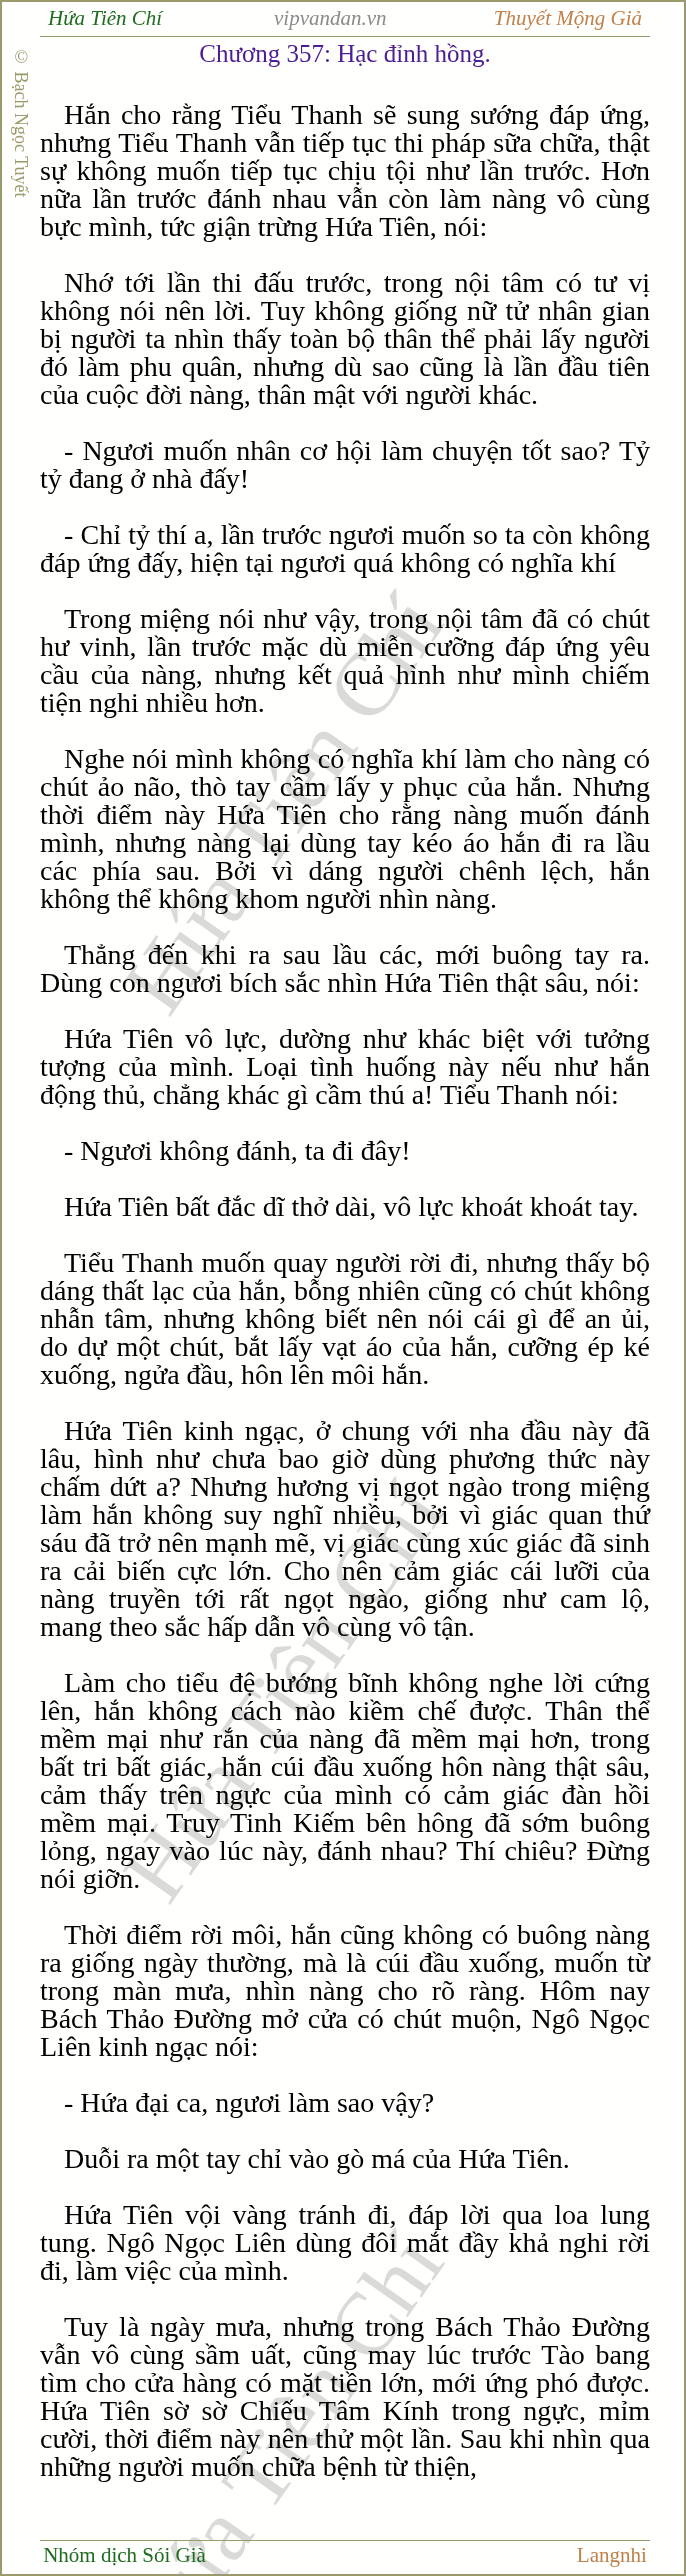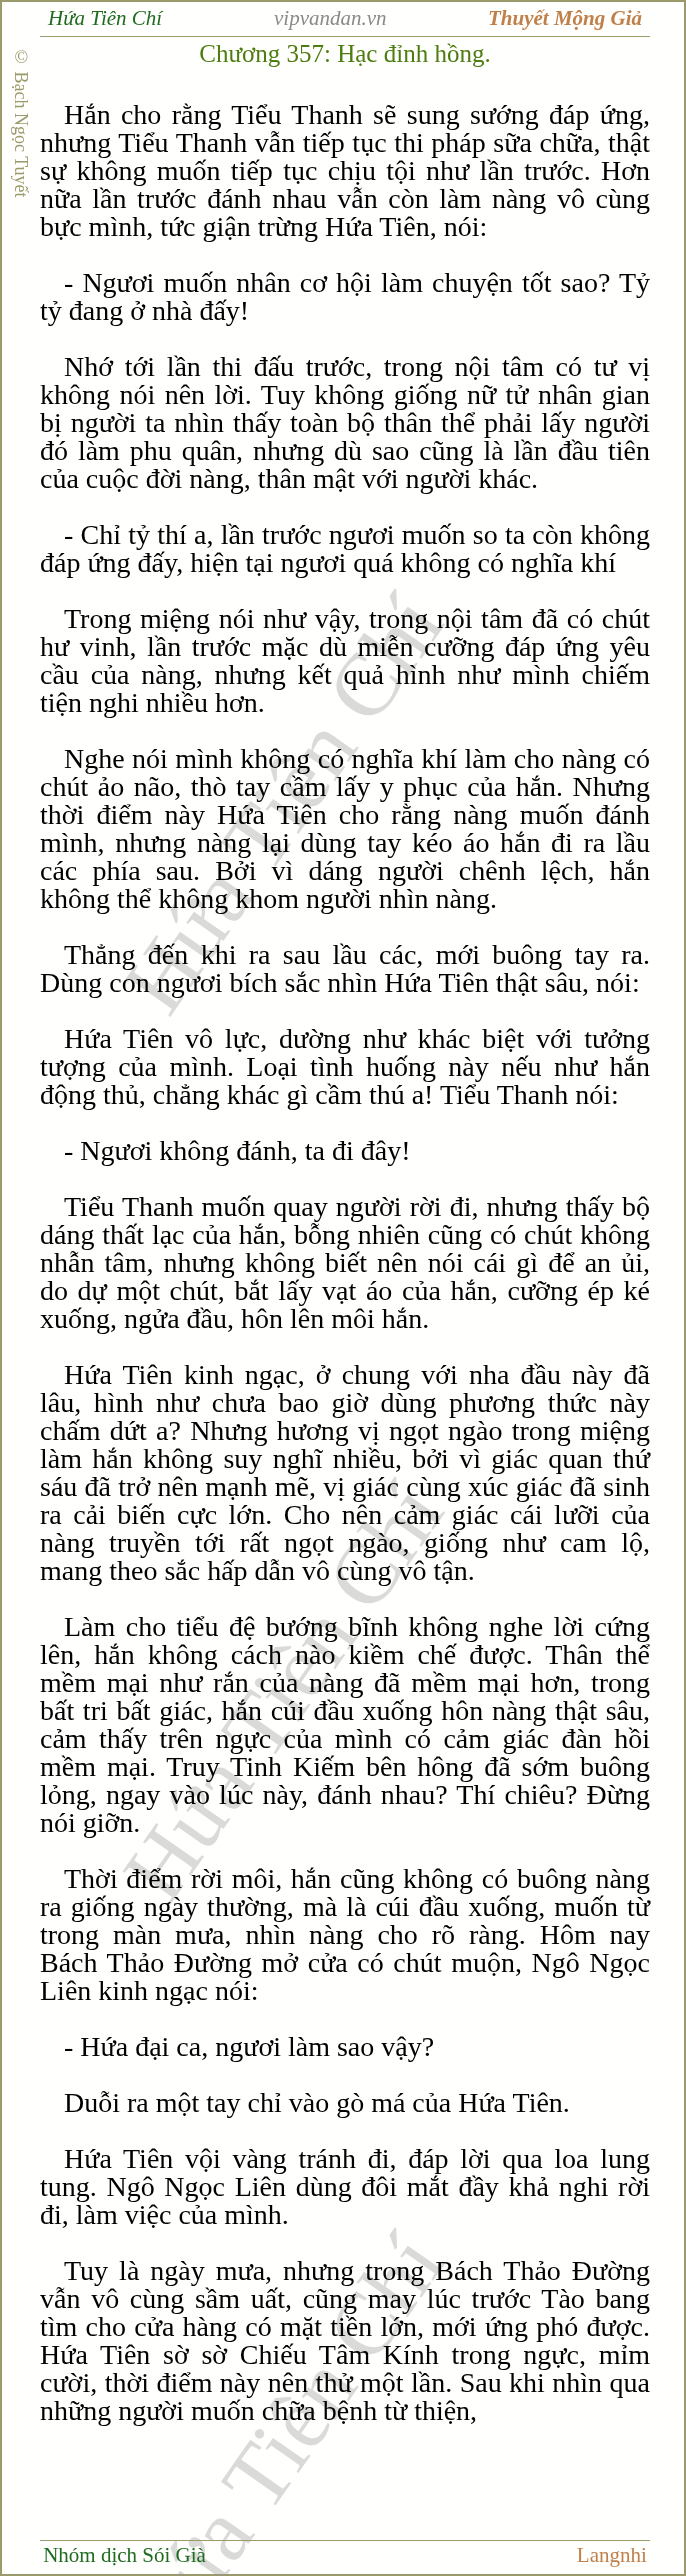--- a/index.html
+++ b/index.html
@@ -9,24 +9,24 @@
     box-sizing: border-box; border: 2.4px solid #9a9a6a; background: #fffffe;
   }
   .header {
     position: absolute; left: 40px; top: 4.8px; width: 610px; height: 31px;
     border-bottom: 1.6px solid #9a9a6a;
     font-family: "Liberation Serif", serif; font-style: italic; font-size: 21px;
   }
   .header span { position: absolute; top: 1.6px; white-space: nowrap; }
   .h-left { left: 8px; color: #1f6b1f; }
   .h-center { left: 234px; color: #8a8a8a; font-style: italic; }
-  .h-right { right: 8px; color: #c0804a; font-weight: bold; }
+  .h-right { right: 8px; color: #c0804a; }
   .chapter-title {
     position: absolute; left: 40px; top: 40px; width: 610px; text-align: center;
-    font-family: "Liberation Serif", serif; font-size: 25px; color: #4d7c0f;
+    font-family: "Liberation Serif", serif; font-size: 25px; color: #4c1d95;
   }
   .side-copyright {
     position: absolute; left: 7.3px; top: 47px; width: 24px; height: 210px;
     writing-mode: vertical-rl; font-family: "Liberation Serif", serif;
     font-size: 18px; color: #9a9a6a; white-space: nowrap;
   }
   .content {
     position: absolute; left: 40px; top: 101px; width: 610px;
     font-family: "Liberation Serif", serif; font-size: 28px; line-height: 28px;
     color: #000; text-align: justify;
@@ -60,28 +60,29 @@
 <div class="side-copyright">© Bạch Ngọc Tuyết</div>
 
 <div class="chapter-title">Chương 357: Hạc đỉnh hồng.</div>
 
 <div class="watermark" style="left:186px; top:929px;">Hứa Tiên Chí</div>
 <div class="watermark" style="left:186px; top:1817px;">Hứa Tiên Chí</div>
 <div class="watermark" style="left:186px; top:2568px;">Hứa Tiên Chí</div>
 
 <div class="content">
   <p>Hắn cho rằng Tiểu Thanh sẽ sung sướng đáp ứng, nhưng Tiểu Thanh vẫn tiếp tục thi pháp sữa chữa, thật sự không muốn tiếp tục chịu tội như lần trước. Hơn nữa lần trước đánh nhau vẫn còn làm nàng vô cùng bực mình, tức giận trừng Hứa Tiên, nói:</p>
+  <p>Nhớ tới lần thi đấu trước, trong nội tâm có tư vị không nói nên lời. Tuy không giống nữ tử nhân gian bị người ta nhìn thấy toàn bộ thân thể phải lấy người đó làm phu quân, nhưng dù sao cũng là lần đầu tiên của cuộc đời nàng, thân mật với người khác.</p>
   <p>- Ngươi muốn nhân cơ hội làm chuyện tốt sao? Tỷ tỷ đang ở nhà đấy!</p>
-  <p>Nhớ tới lần thi đấu trước, trong nội tâm có tư vị không nói nên lời. Tuy không giống nữ tử nhân gian bị người ta nhìn thấy toàn bộ thân thể phải lấy người đó làm phu quân, nhưng dù sao cũng là lần đầu tiên của cuộc đời nàng, thân mật với người khác.</p>
   <p>- Chỉ tỷ thí a, lần trước ngươi muốn so ta còn không đáp ứng đấy, hiện tại ngươi quá không có nghĩa khí</p>
   <p>Trong miệng nói như vậy, trong nội tâm đã có chút hư vinh, lần trước mặc dù miễn cưỡng đáp ứng yêu cầu của nàng, nhưng kết quả hình như mình chiếm tiện nghi nhiều hơn.</p>
   <p>Nghe nói mình không có nghĩa khí làm cho nàng có chút ảo não, thò tay cầm lấy y phục của hắn. Nhưng thời điểm này Hứa Tiên cho rằng nàng muốn đánh mình, nhưng nàng lại dùng tay kéo áo hắn đi ra lầu các phía sau. Bởi vì dáng người chênh lệch, hắn không thể không khom người nhìn nàng.</p>
   <p>Thẳng đến khi ra sau lầu các, mới buông tay ra. Dùng con ngươi bích sắc nhìn Hứa Tiên thật sâu, nói:</p>
   <p>Hứa Tiên vô lực, dường như khác biệt với tưởng tượng của mình. Loại tình huống này nếu như hắn động thủ, chẳng khác gì cầm thú a! Tiểu Thanh nói:</p>
   <p>- Ngươi không đánh, ta đi đây!</p>
+  <p>Hứa Tiên bất đắc dĩ thở dài, vô lực khoát khoát tay.</p>
   <p>Tiểu Thanh muốn quay người rời đi, nhưng thấy bộ dáng thất lạc của hắn, bỗng nhiên cũng có chút không nhẫn tâm, nhưng không biết nên nói cái gì để an ủi, do dự một chút, bắt lấy vạt áo của hắn, cưỡng ép ké xuống, ngửa đầu, hôn lên môi hắn.</p>
   <p>Hứa Tiên kinh ngạc, ở chung với nha đầu này đã lâu, hình như chưa bao giờ dùng phương thức này chấm dứt a? Nhưng hương vị ngọt ngào trong miệng làm hắn không suy nghĩ nhiều, bởi vì giác quan thứ sáu đã trở nên mạnh mẽ, vị giác cùng xúc giác đã sinh ra cải biến cực lớn. Cho nên cảm giác cái lưỡi của nàng truyền tới rất ngọt ngào, giống như cam lộ, mang theo sắc hấp dẫn vô cùng vô tận.</p>
   <p>Làm cho tiểu đệ bướng bĩnh không nghe lời cứng lên, hắn không cách nào kiềm chế được. Thân thể mềm mại như rắn của nàng đã mềm mại hơn, trong bất tri bất giác, hắn cúi đầu xuống hôn nàng thật sâu, cảm thấy trên ngực của mình có cảm giác đàn hồi mềm mại. Truy Tinh Kiếm bên hông đã sớm buông lỏng, ngay vào lúc này, đánh nhau? Thí chiêu? Đừng nói giỡn.</p>
   <p>Thời điểm rời môi, hắn cũng không có buông nàng ra giống ngày thường, mà là cúi đầu xuống, muốn từ trong màn mưa, nhìn nàng cho rõ ràng. Hôm nay Bách Thảo Đường mở cửa có chút muộn, Ngô Ngọc Liên kinh ngạc nói:</p>
   <p>- Hứa đại ca, ngươi làm sao vậy?</p>
   <p>Duỗi ra một tay chỉ vào gò má của Hứa Tiên.</p>
   <p>Hứa Tiên vội vàng tránh đi, đáp lời qua loa lung tung. Ngô Ngọc Liên dùng đôi mắt đầy khả nghi rời đi, làm việc của mình.</p>
   <p>Tuy là ngày mưa, nhưng trong Bách Thảo Đường vẫn vô cùng sầm uất, cũng may lúc trước Tào bang tìm cho cửa hàng có mặt tiền lớn, mới ứng phó được. Hứa Tiên sờ sờ Chiếu Tâm Kính trong ngực, mỉm cười, thời điểm này nên thử một lần. Sau khi nhìn qua những người muốn chữa bệnh từ thiện,</p>
 </div>
 

